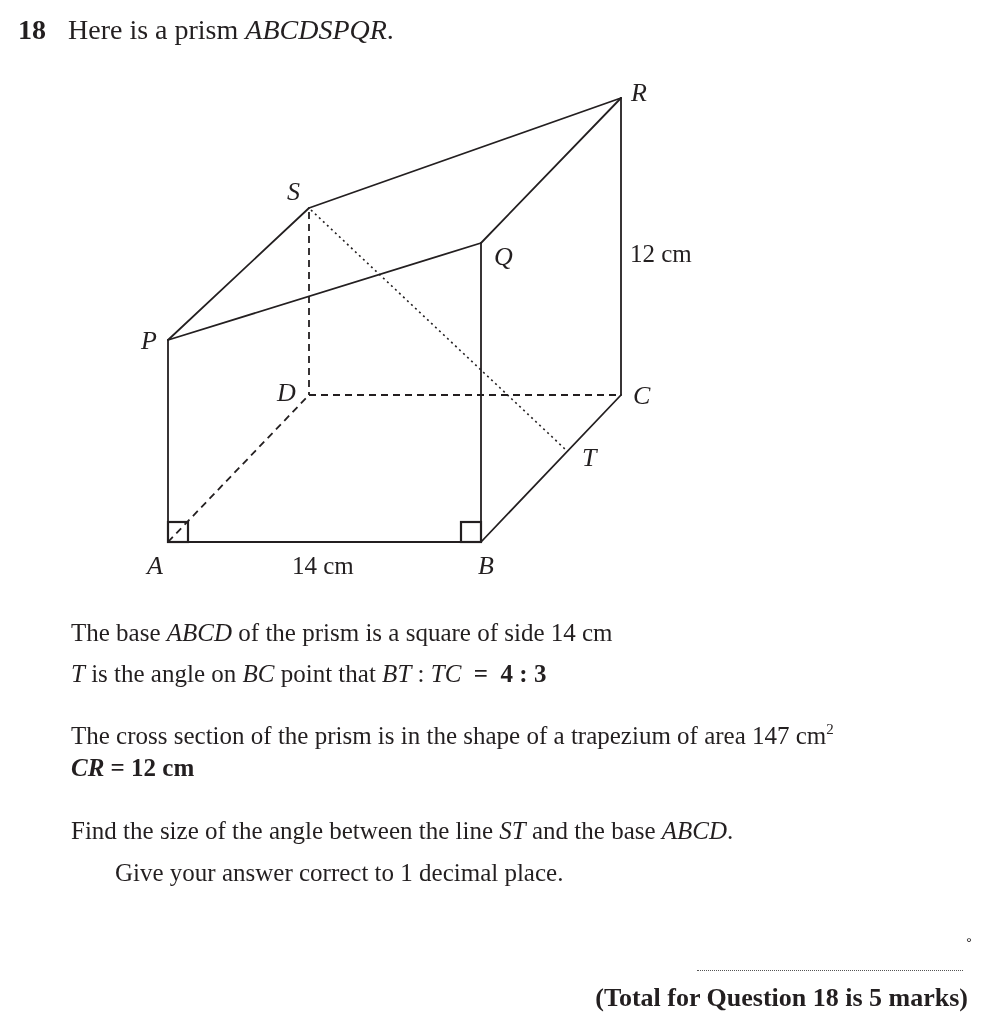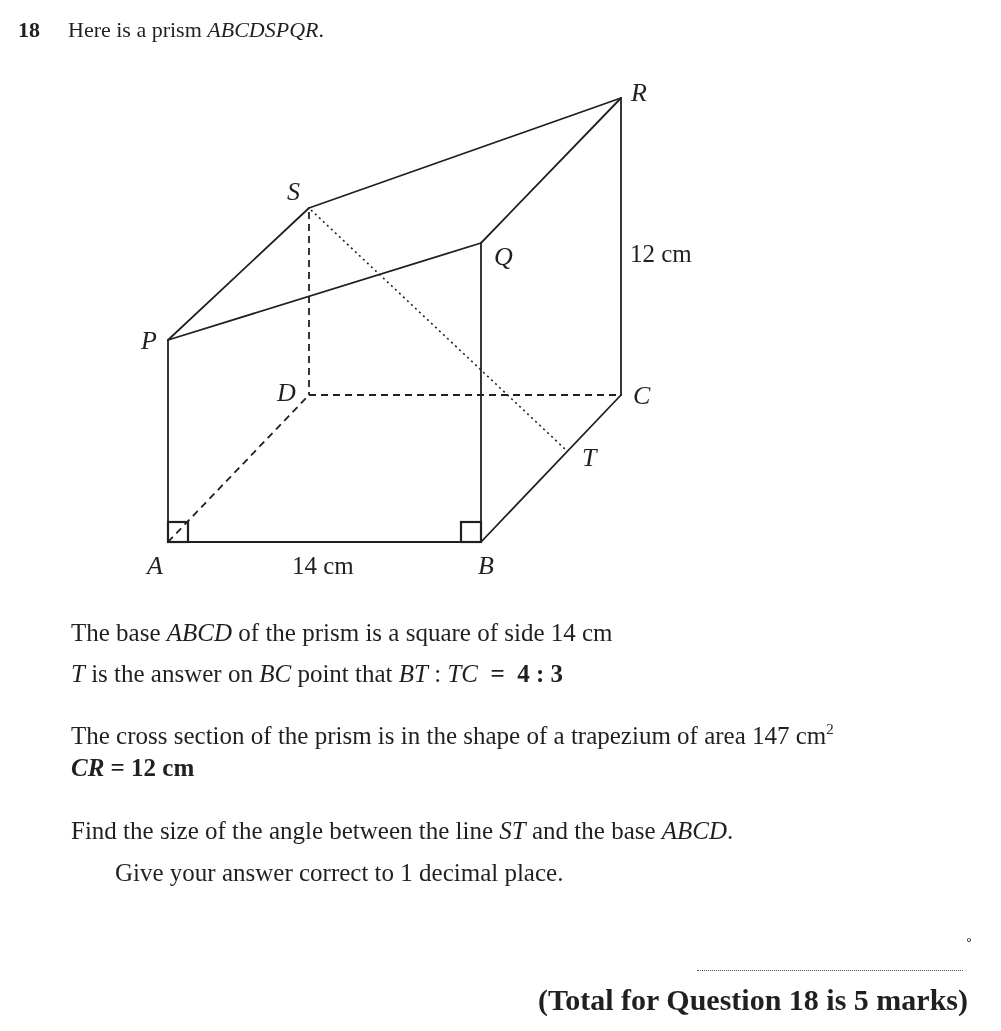--- a/index.html
+++ b/index.html
@@ -12,21 +12,21 @@
     height: 1031px;
     position: relative;
     overflow: hidden;
     font-family: "Liberation Serif", "DejaVu Serif", serif;
     color: #231f20;
   }
   .q-header {
     position: absolute;
     left: 18px;
     top: 12px;
-    font-size: 22px;
+    font-size: 28px;
     line-height: 36px;
     white-space: nowrap;
   }
   .q-number {
     font-weight: bold;
     display: inline-block;
     width: 50px;
   }
   .it { font-style: italic; }
   .diagram {
@@ -68,21 +68,21 @@
     left: 697px;
     top: 970px;
     width: 266px;
     border-bottom: 1.5px dotted #555;
     height: 0;
   }
   .total {
     position: absolute;
     right: 33px;
     top: 983px;
-    font-size: 30px;
+    font-size: 26px;
     font-weight: bold;
     white-space: nowrap;
   }
 </style>
 </head>
 <body>
 
 <div class="q-header">
   <span class="q-number">18</span><span>Here is a prism </span><span class="it">ABCDSPQR</span><span>.</span>
 </div>
@@ -128,21 +128,21 @@
     <text class="mlabel" x="292" y="574">14 cm</text>
     <text class="mlabel" x="630" y="262">12 cm</text>
   </svg>
 </div>
 
 <div class="text-line" style="top:617px;">
   <span>The base </span><span class="it">ABCD</span><span> of the prism is a square of side 14 cm</span>
 </div>
 
 <div class="text-line" style="top:658px;">
-  <span class="it">T</span><span> is the answer on </span><span class="it">BC</span><span> point that </span><span class="it">BT</span><span> : </span><span class="it">TC</span><span style="white-space:pre;font-weight:bold;">  =  4 : 3</span>
+  <span class="it">T</span><span> is the angle on </span><span class="it">BC</span><span> point that </span><span class="it">BT</span><span> : </span><span class="it">TC</span><span style="white-space:pre;font-weight:bold;">  =  4 : 3</span>
 </div>
 
 <div class="text-line" style="top:720px;">
   <span>The cross section of the prism is in the shape of a trapezium of area 147 cm</span><sup>2</sup>
 </div>
 
 <div class="text-line" style="top:752px;font-weight:bold;">
   <span class="it">CR</span><span> = 12 cm</span>
 </div>
 

